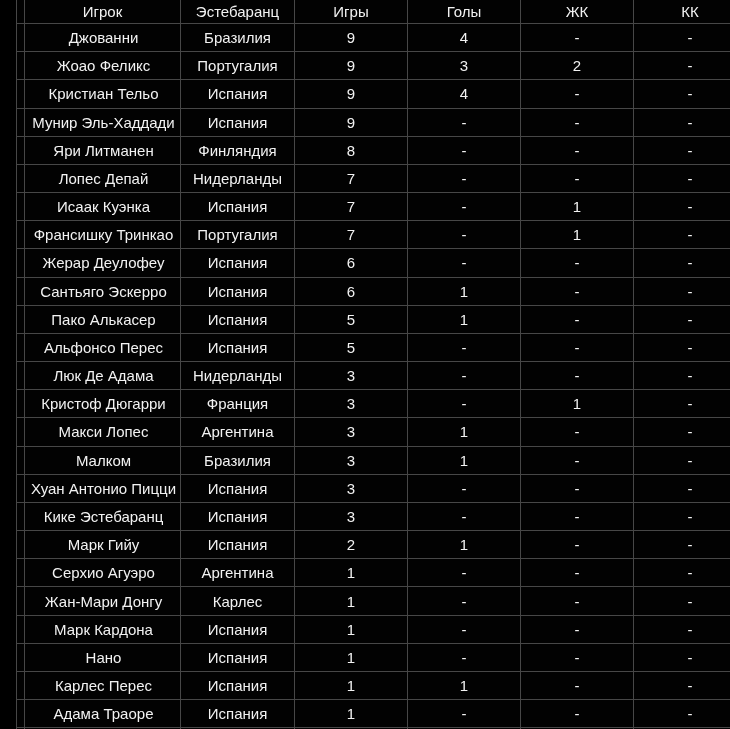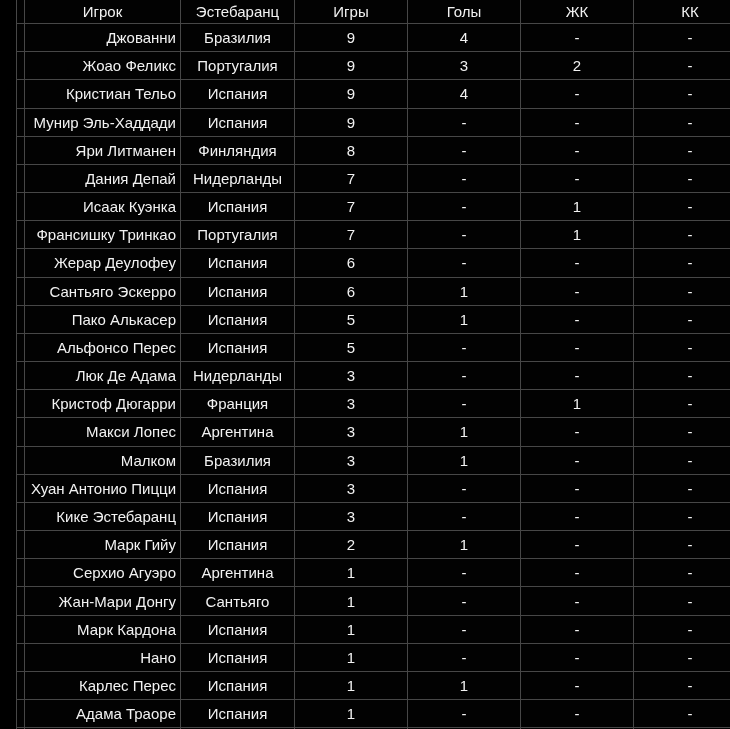--- a/index.html
+++ b/index.html
@@ -25,21 +25,21 @@
     color: #f2f2f2;
     font-size: 15px;
     font-weight: normal;
     text-align: center;
     vertical-align: middle;
     padding: 0 4px;
     white-space: nowrap;
     overflow: hidden;
   }
   th { font-weight: normal; }
-  td.col-player { text-align: right; padding-left: 6px; }
+  td.col-player { text-align: center; padding-left: 6px; }
   .sliver { width: 8px; padding: 0; }
   col.c-player      { width: 156px; }
   col.c-nationality { width: 114px; }
   col.c-games       { width: 113px; }
   col.c-goals       { width: 113px; }
   col.c-yc          { width: 113px; }
   col.c-kk          { width: 113px; }
   thead tr { height: 24px; }
 </style>
 </head>
@@ -107,21 +107,21 @@
         <td class="sliver"></td>
         <td class="col-player">Яри Литманен</td>
         <td>Финляндия</td>
         <td>8</td>
         <td>-</td>
         <td>-</td>
         <td>-</td>
       </tr>
       <tr>
         <td class="sliver"></td>
-        <td class="col-player">Дания Депай</td>
+        <td class="col-player">Лопес Депай</td>
         <td>Нидерланды</td>
         <td>7</td>
         <td>-</td>
         <td>-</td>
         <td>-</td>
       </tr>
       <tr>
         <td class="sliver"></td>
         <td class="col-player">Исаак Куэнка</td>
         <td>Испания</td>
@@ -243,21 +243,21 @@
         <td class="col-player">Серхио Агуэро</td>
         <td>Аргентина</td>
         <td>1</td>
         <td>-</td>
         <td>-</td>
         <td>-</td>
       </tr>
       <tr>
         <td class="sliver"></td>
         <td class="col-player">Жан-Мари Донгу</td>
-        <td>Сантьяго</td>
+        <td>Карлес</td>
         <td>1</td>
         <td>-</td>
         <td>-</td>
         <td>-</td>
       </tr>
       <tr>
         <td class="sliver"></td>
         <td class="col-player">Марк Кардона</td>
         <td>Испания</td>
         <td>1</td>

